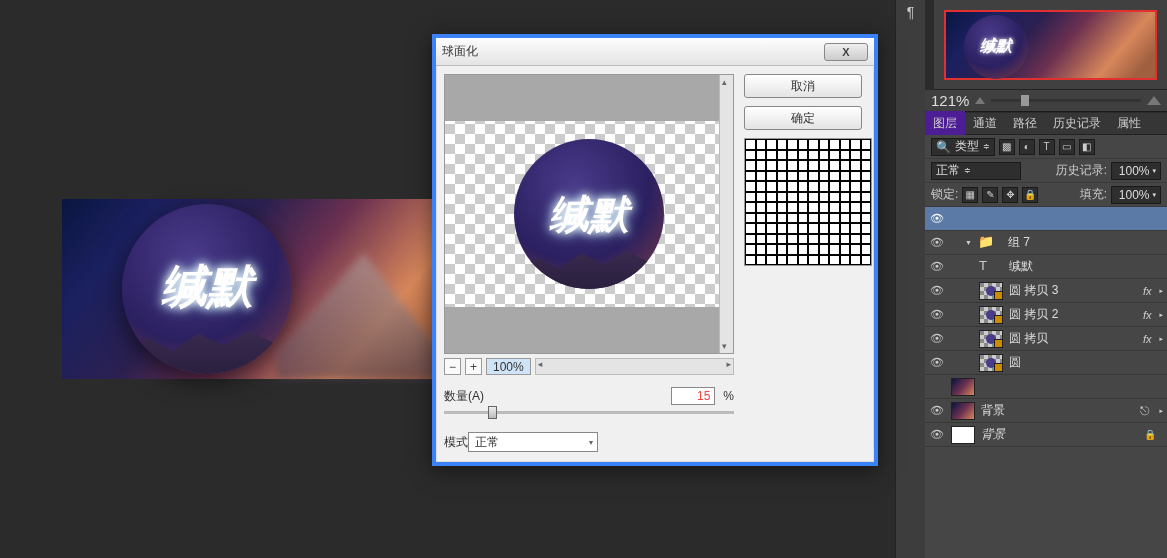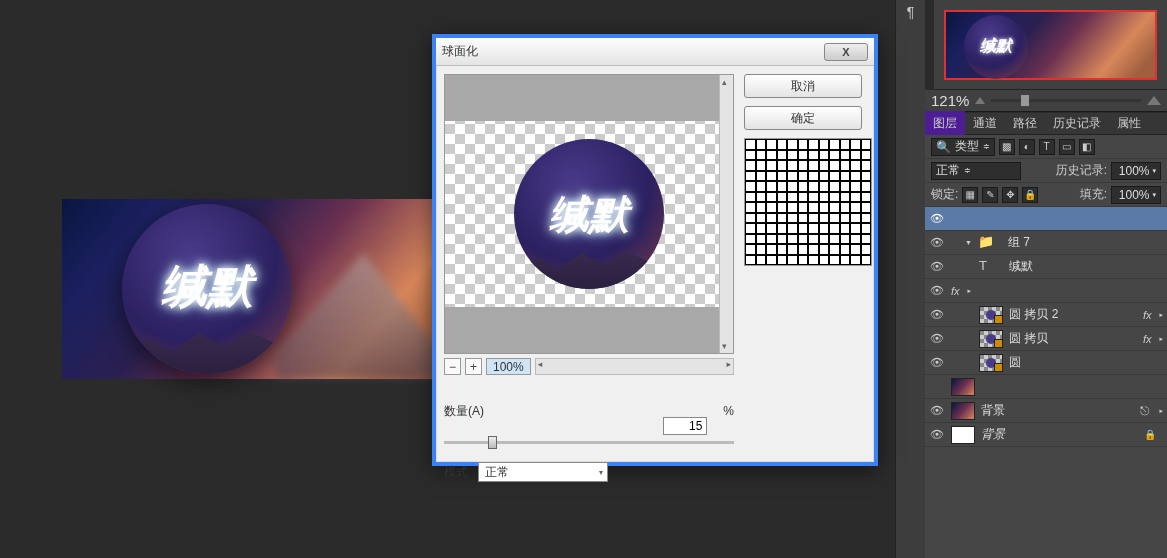--- a/index.html
+++ b/index.html
@@ -85,28 +85,28 @@
 .preview-frame .vscroll::before { content:"▴"; position:absolute; top:2px; left:2px; font-size:9px; color:#666; }
 .preview-frame .vscroll::after { content:"▾"; position:absolute; bottom:2px; left:2px; font-size:9px; color:#666; }
 
 .zoom-row { display:flex; align-items:center; gap:4px; margin-top:4px; }
 .zoom-row .zb { width:17px; height:17px; border:1px solid #999; background:#fafafa; display:flex; align-items:center; justify-content:center; color:#444; }
 .zoom-row .zval { border:1px solid #999; background:#cfe5f7; height:17px; padding:0 6px; display:flex; align-items:center; color:#333; }
 .zoom-row .hscroll { flex:1; height:17px; border:1px solid #bbb; background:#e4e4e4; position:relative;}
 .zoom-row .hscroll::before { content:"◂"; position:absolute; left:2px; font-size:9px; color:#666; }
 .zoom-row .hscroll::after { content:"▸"; position:absolute; right:2px; font-size:9px; color:#666; }
 
-.amount-row { display:flex; align-items:center; gap:16px; margin-top:12px; }
+.amount-row { display:flex; align-items:center; gap:8px; margin-top:12px; }
 .amount-row .lbl { color:#333; }
-.amount-row .inp { margin-left:auto; width:44px; height:18px; border:1px solid #888; background:#fff; text-align:right; padding:0 4px; color:#000000;margin-top:30px; }
+.amount-row .inp { margin-left:auto; width:44px; height:18px; border:1px solid #888; background:#fff; text-align:right; padding:0 4px; color:#ef4444; }
 .amount-row .pct { color:#333; }
 .slider-line { height:3px; background:#bbb; margin-top:6px; position:relative; }
 .slider-line .knob { position:absolute; top:-5px; left:15%; width:9px; height:13px; background: linear-gradient(#eee,#bbb); border:1px solid #666; }
 
-.mode-row { display:flex; align-items:center; gap:10px; margin-top:18px; }
+.mode-row { display:flex; align-items:center; margin-top:18px; }
 .mode-row .lbl { color:#333; }
 .mode-row .sel2 { width:130px; height:20px; border:1px solid #888; background:#fff; padding:0 6px; display:flex; align-items:center; color:#333; position:relative; }
 .mode-row .sel2::after { content:"▾"; position:absolute; right:4px; color:#666; font-size:8px; }
 
 .grid-preview { width:128px; height:128px; background:#fff; border:1px solid #999; margin-top:auto; position:relative; display:grid; grid-template-columns:repeat(12,1fr); grid-template-rows:repeat(12,1fr); }
 .grid-preview div { border:0.5px solid #000; }
 .grid-wrap { display:flex; flex-direction:column; height:100%; }
 .grid-spherize { position:relative; }
 </style>
 </head>
@@ -199,20 +199,26 @@
       </div>
       <div class="layer">
         <div class="eye">👁</div>
         <div style="display: flex; align-items: center; gap: 6px; flex: 1 1 0%; padding-left: 28px;">
           <div class="lthumb text">T</div>
           <span class="lname">缄默</span>
         </div>
       </div>
       <div class="layer">
         <div class="eye">👁</div>
+        <div style="display: flex; align-items: center; gap: 6px; flex: 1 1 0%; padding-left: 28px;">
+          <div class="lthumb so">
+            <div class="dot"></div>
+          </div>
+          <span class="lname">圆 拷贝 3</span>
+        </div>
         <span class="fx">fx</span>
         <span class="tw">▸</span>
       </div>
       <div class="layer">
         <div class="eye">👁</div>
         <div style="display: flex; align-items: center; gap: 6px; flex: 1 1 0%; padding-left: 28px;">
           <div class="lthumb so">
             <div class="dot"></div>
           </div>
           <span class="lname">圆 拷贝 2</span>

